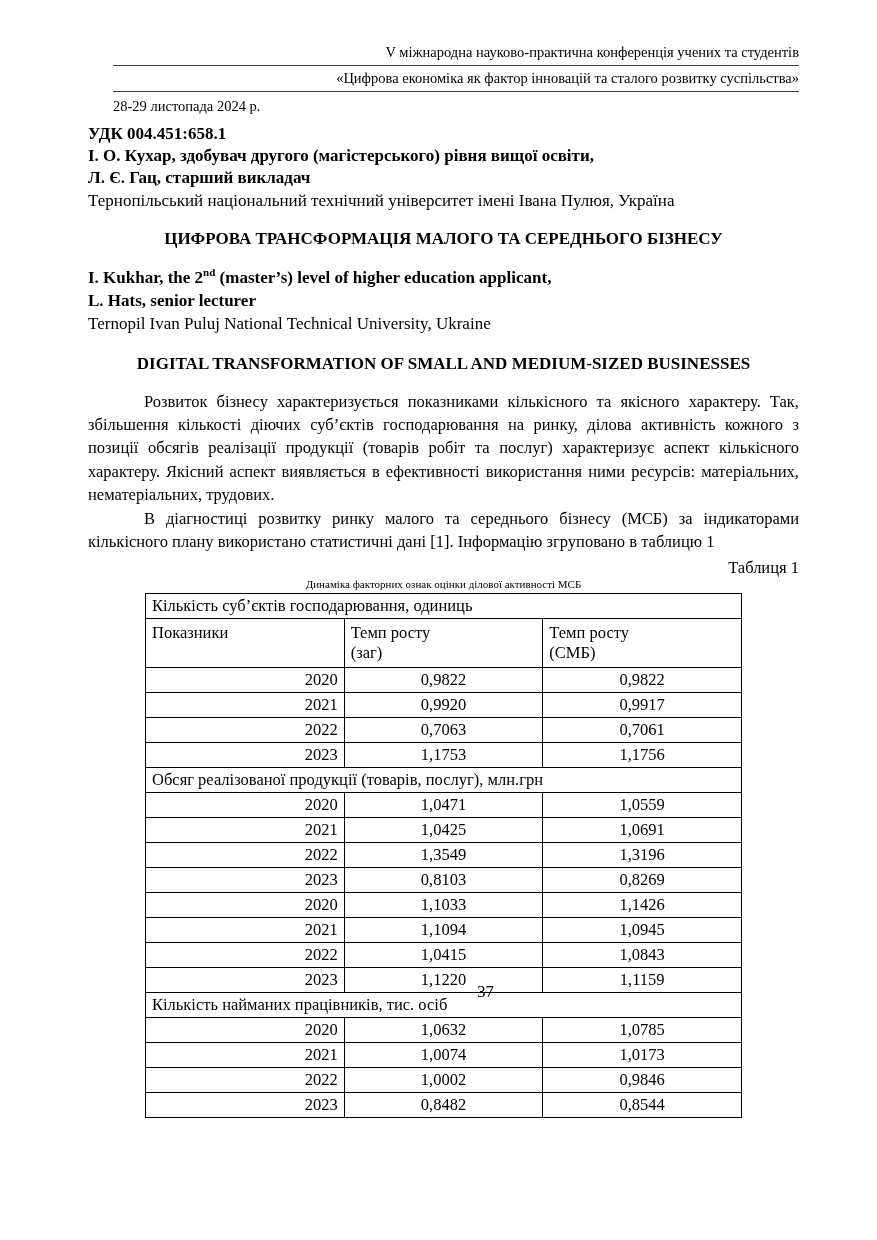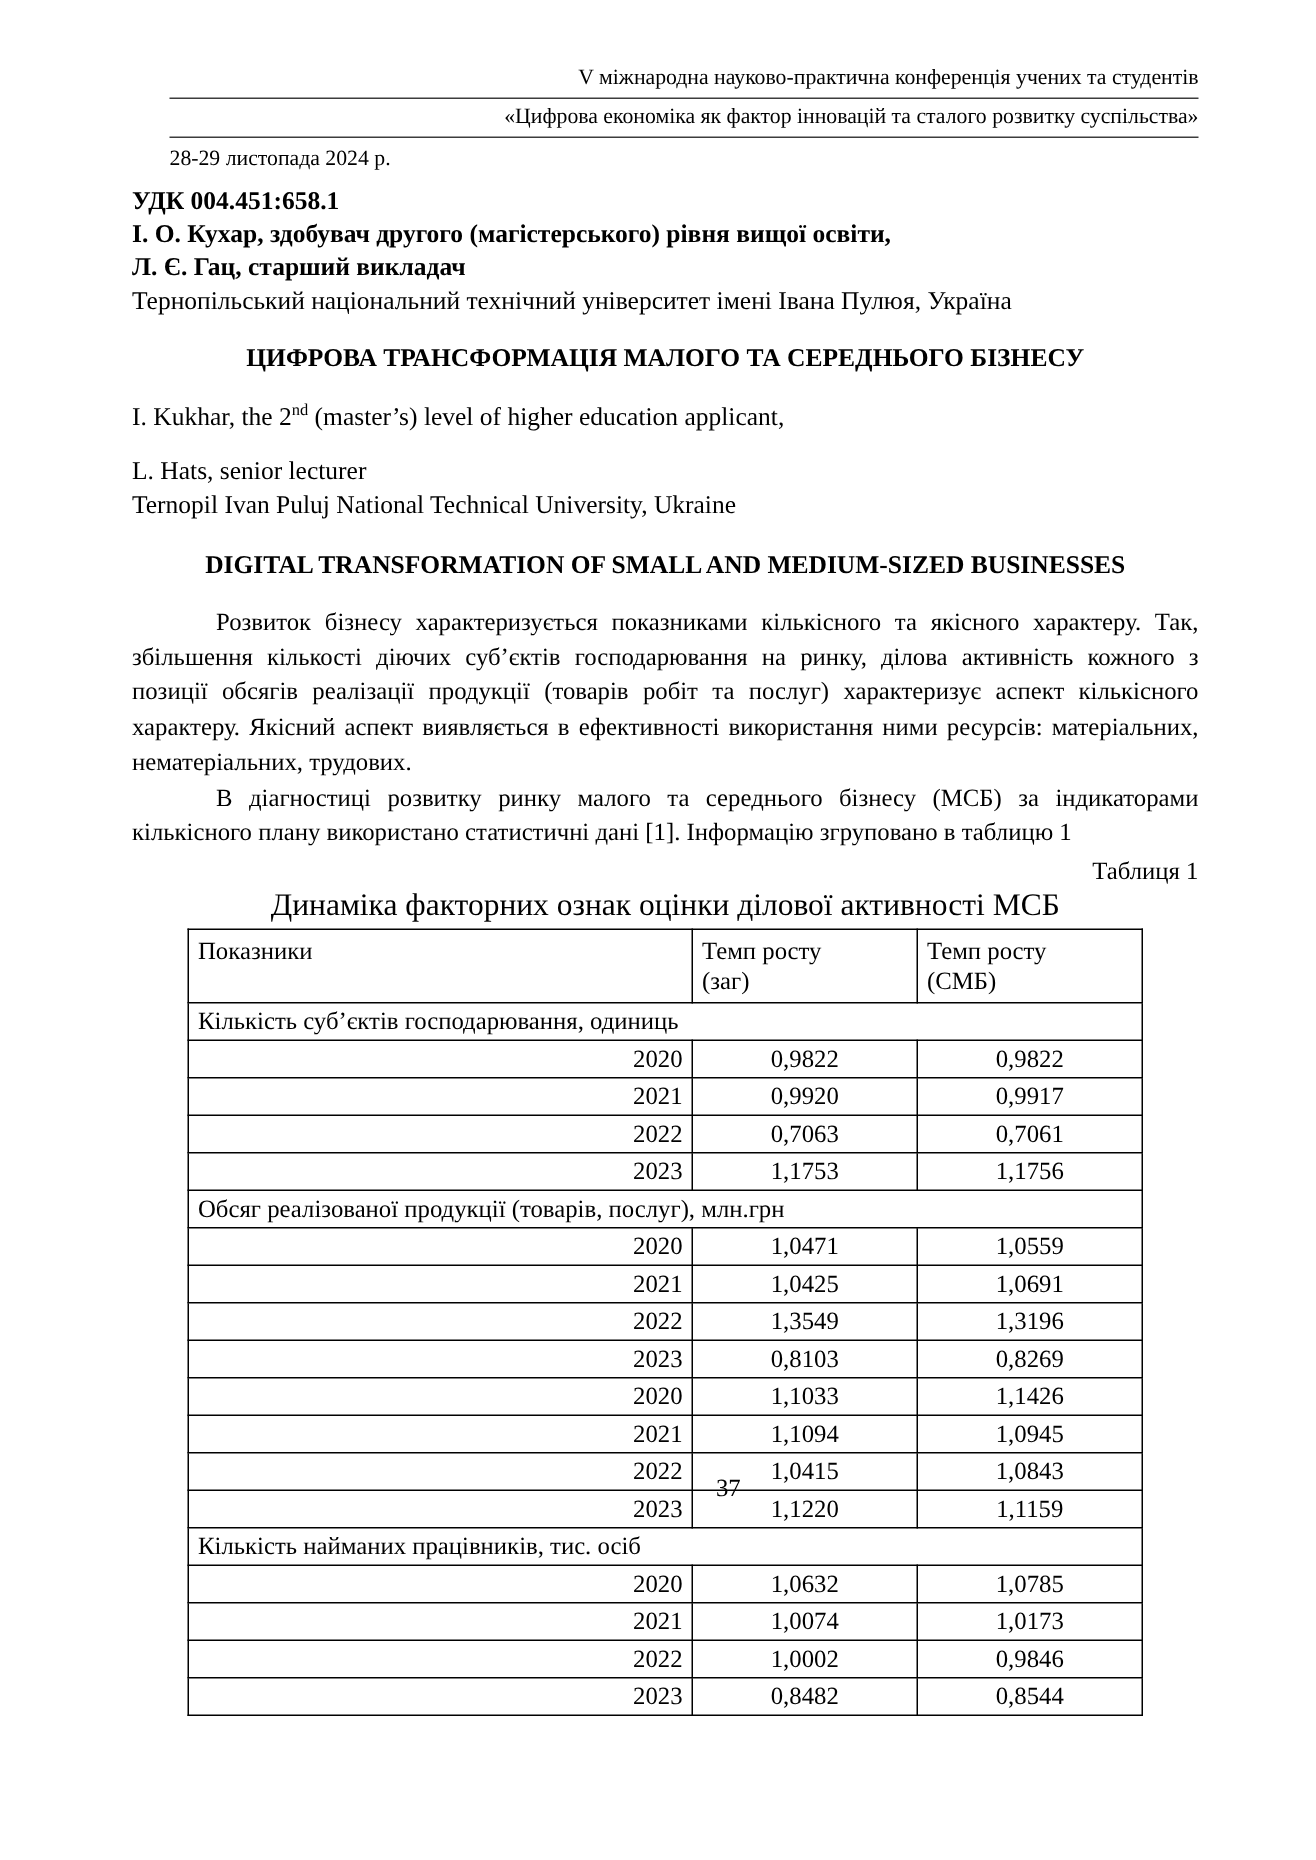--- a/index.html
+++ b/index.html
@@ -67,23 +67,22 @@
     margin-bottom: 3px;
   }
   .title-ua {
     text-align: center;
     font-size: 17px;
     font-weight: bold;
     margin: 16px 0 18px 0;
   }
   .author-en {
     font-size: 17px;
-    font-weight: normal;
+    font-weight: bold;
     line-height: 1.35;
-    margin-top: 13px;
   }
   .author-en sup {
     font-size: 11px;
     vertical-align: super;
     line-height: 0;
   }
   .affiliation-en {
     font-size: 17px;
     line-height: 1.35;
   }
@@ -105,21 +104,21 @@
   }
 
   
   .table-number {
     text-align: right;
     font-size: 16.5px;
     margin-top: 4px;
   }
   .table-caption {
     text-align: center;
-    font-size: 21px;
+    font-size: 11px;
     margin-bottom: 3px;
   }
   table.data {
     border-collapse: collapse;
     width: 597px;
     margin: 0 auto;
     table-layout: fixed;
   }
   table.data td {
     border: 1px solid #000000;
@@ -188,33 +187,33 @@
 
   <p class="body-par">Розвиток бізнесу характеризується показниками кількісного та якісного характеру. Так, збільшення кількості діючих суб’єктів господарювання на ринку, ділова активність кожного з позиції обсягів реалізації продукції (товарів робіт та послуг) характеризує аспект кількісного характеру. Якісний аспект виявляється в ефективності використання ними ресурсів: матеріальних, нематеріальних, трудових.</p>
   <p class="body-par">В діагностиці розвитку ринку малого та середнього бізнесу (МСБ) за індикаторами кількісного плану використано статистичні дані [1]. Інформацію згруповано в таблицю 1</p>
 
   <div class="table-number">Таблиця 1</div>
   <div class="table-caption">Динаміка факторних ознак оцінки ділової активності МСБ</div>
 
   <table class="data">
     <tbody id="table-body">
       <tr>
+          <td class="group col-ind" colspan="3">Кількість суб’єктів господарювання, одиниць</td>
+        </tr>
+    <tr>
         <td class="head col-ind">Показники</td>
         <td class="head col-t1">
           <div>Темп росту</div>
           <div>(заг)</div>
         </td>
         <td class="head col-t2">
           <div>Темп росту</div>
           <div>(СМБ)</div>
         </td>
       </tr>
-    <tr>
-          <td class="group col-ind" colspan="3">Кількість суб’єктів господарювання, одиниць</td>
-        </tr>
         <tr>
           <td class="year col-ind">2020</td>
           <td class="num col-t1">0,9822</td>
           <td class="num col-t2">0,9822</td>
         </tr>
         <tr>
           <td class="year col-ind">2021</td>
           <td class="num col-t1">0,9920</td>
           <td class="num col-t2">0,9917</td>
         </tr>

